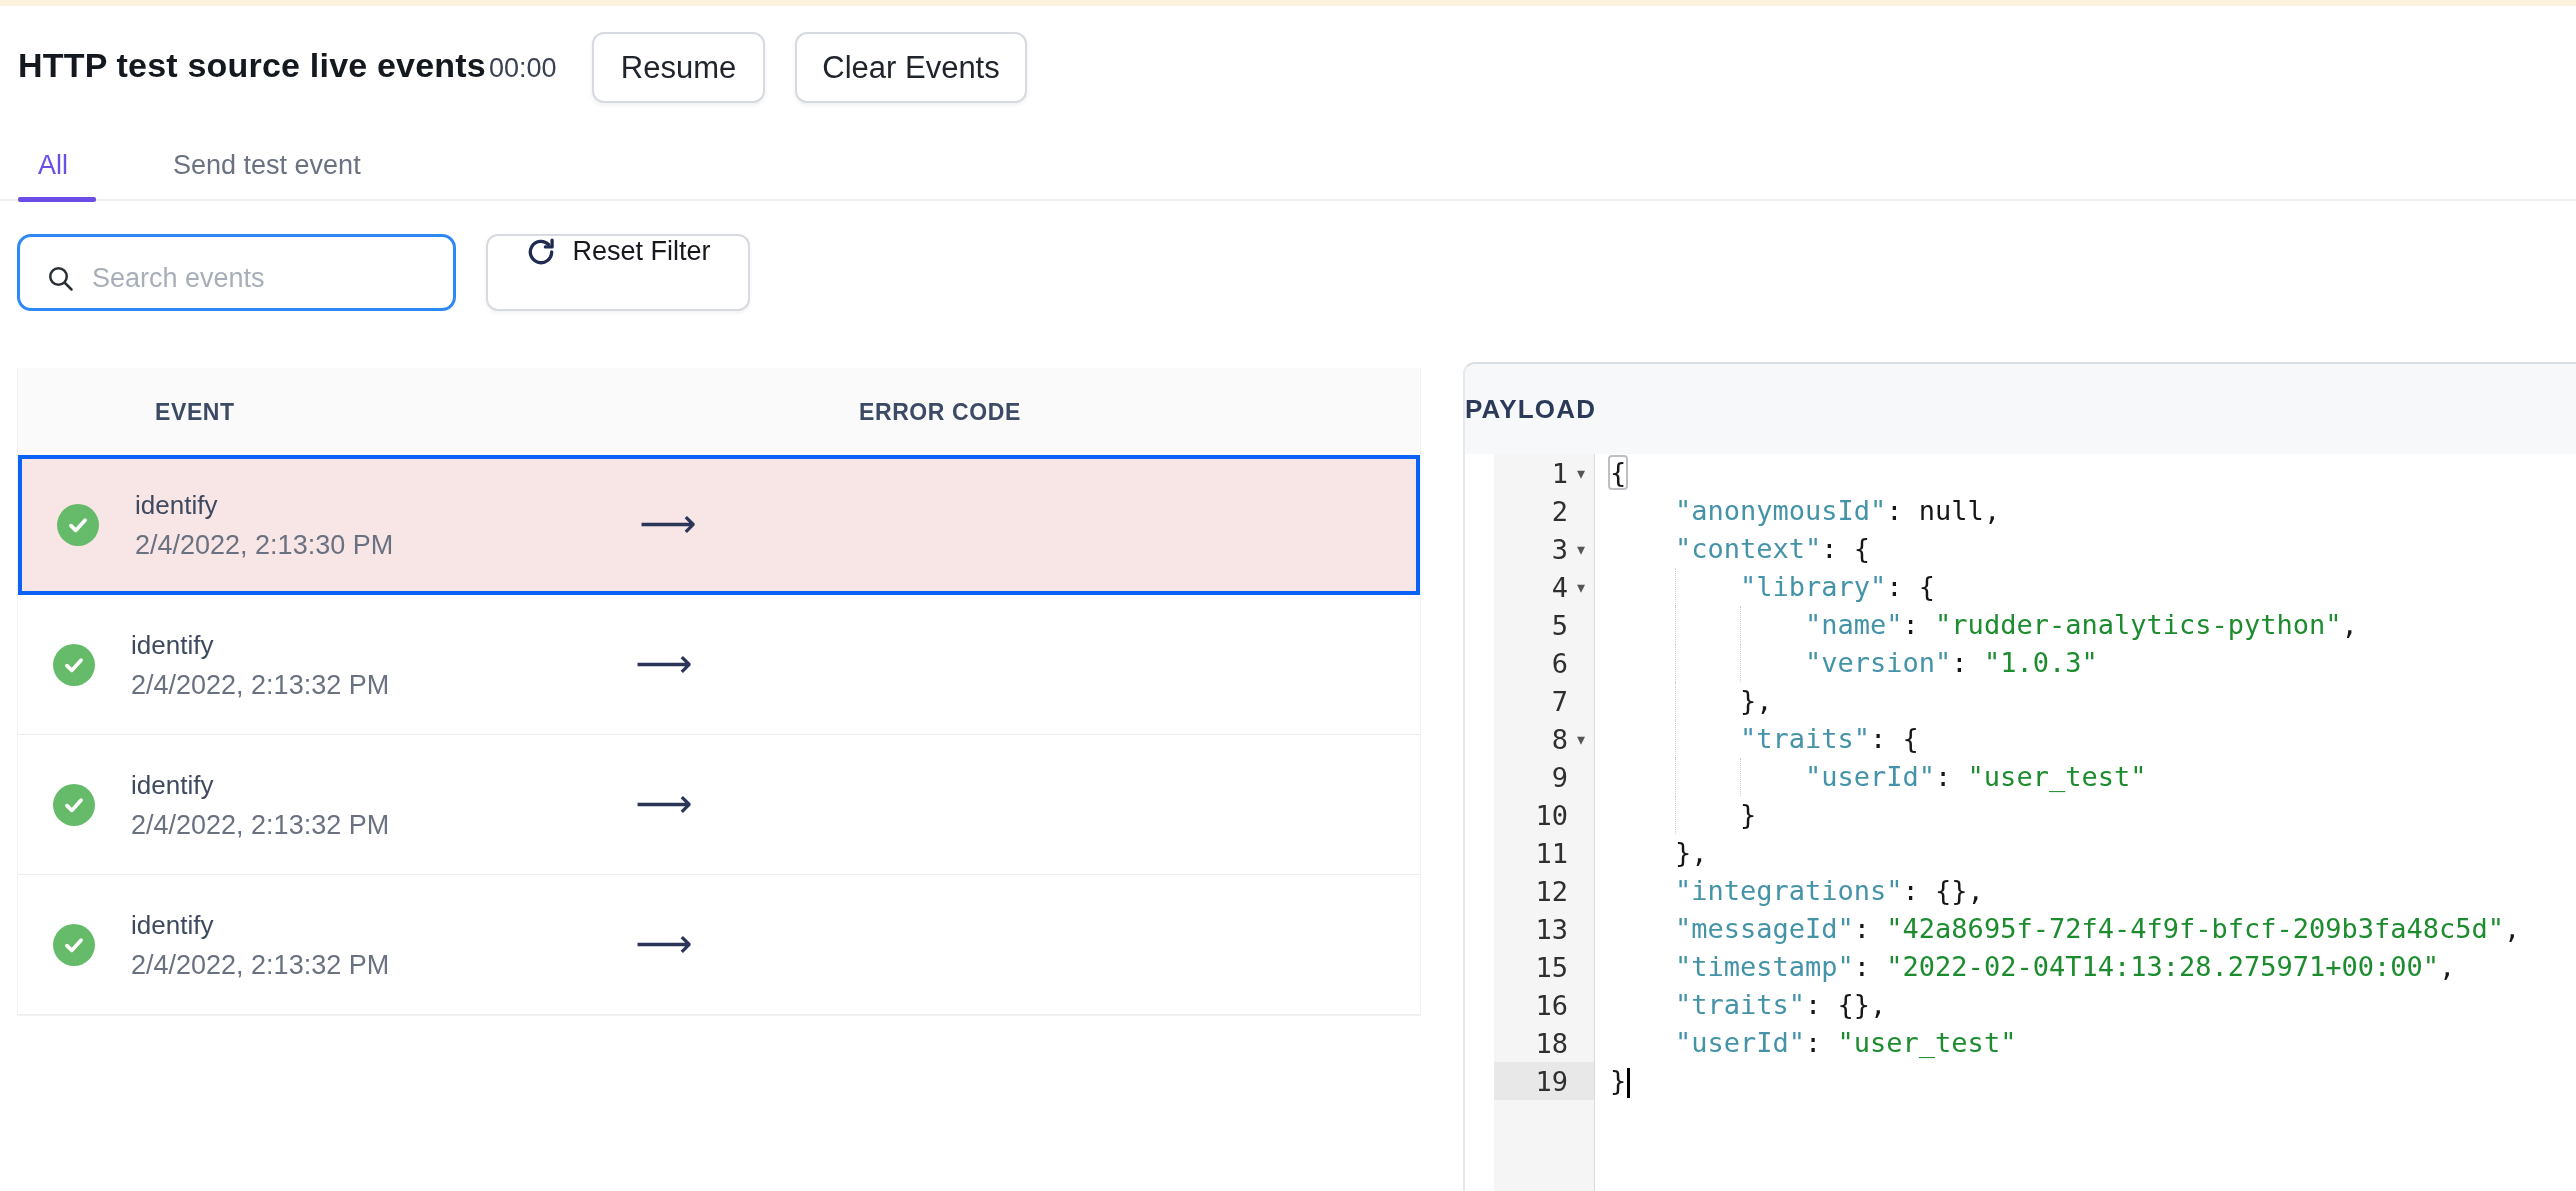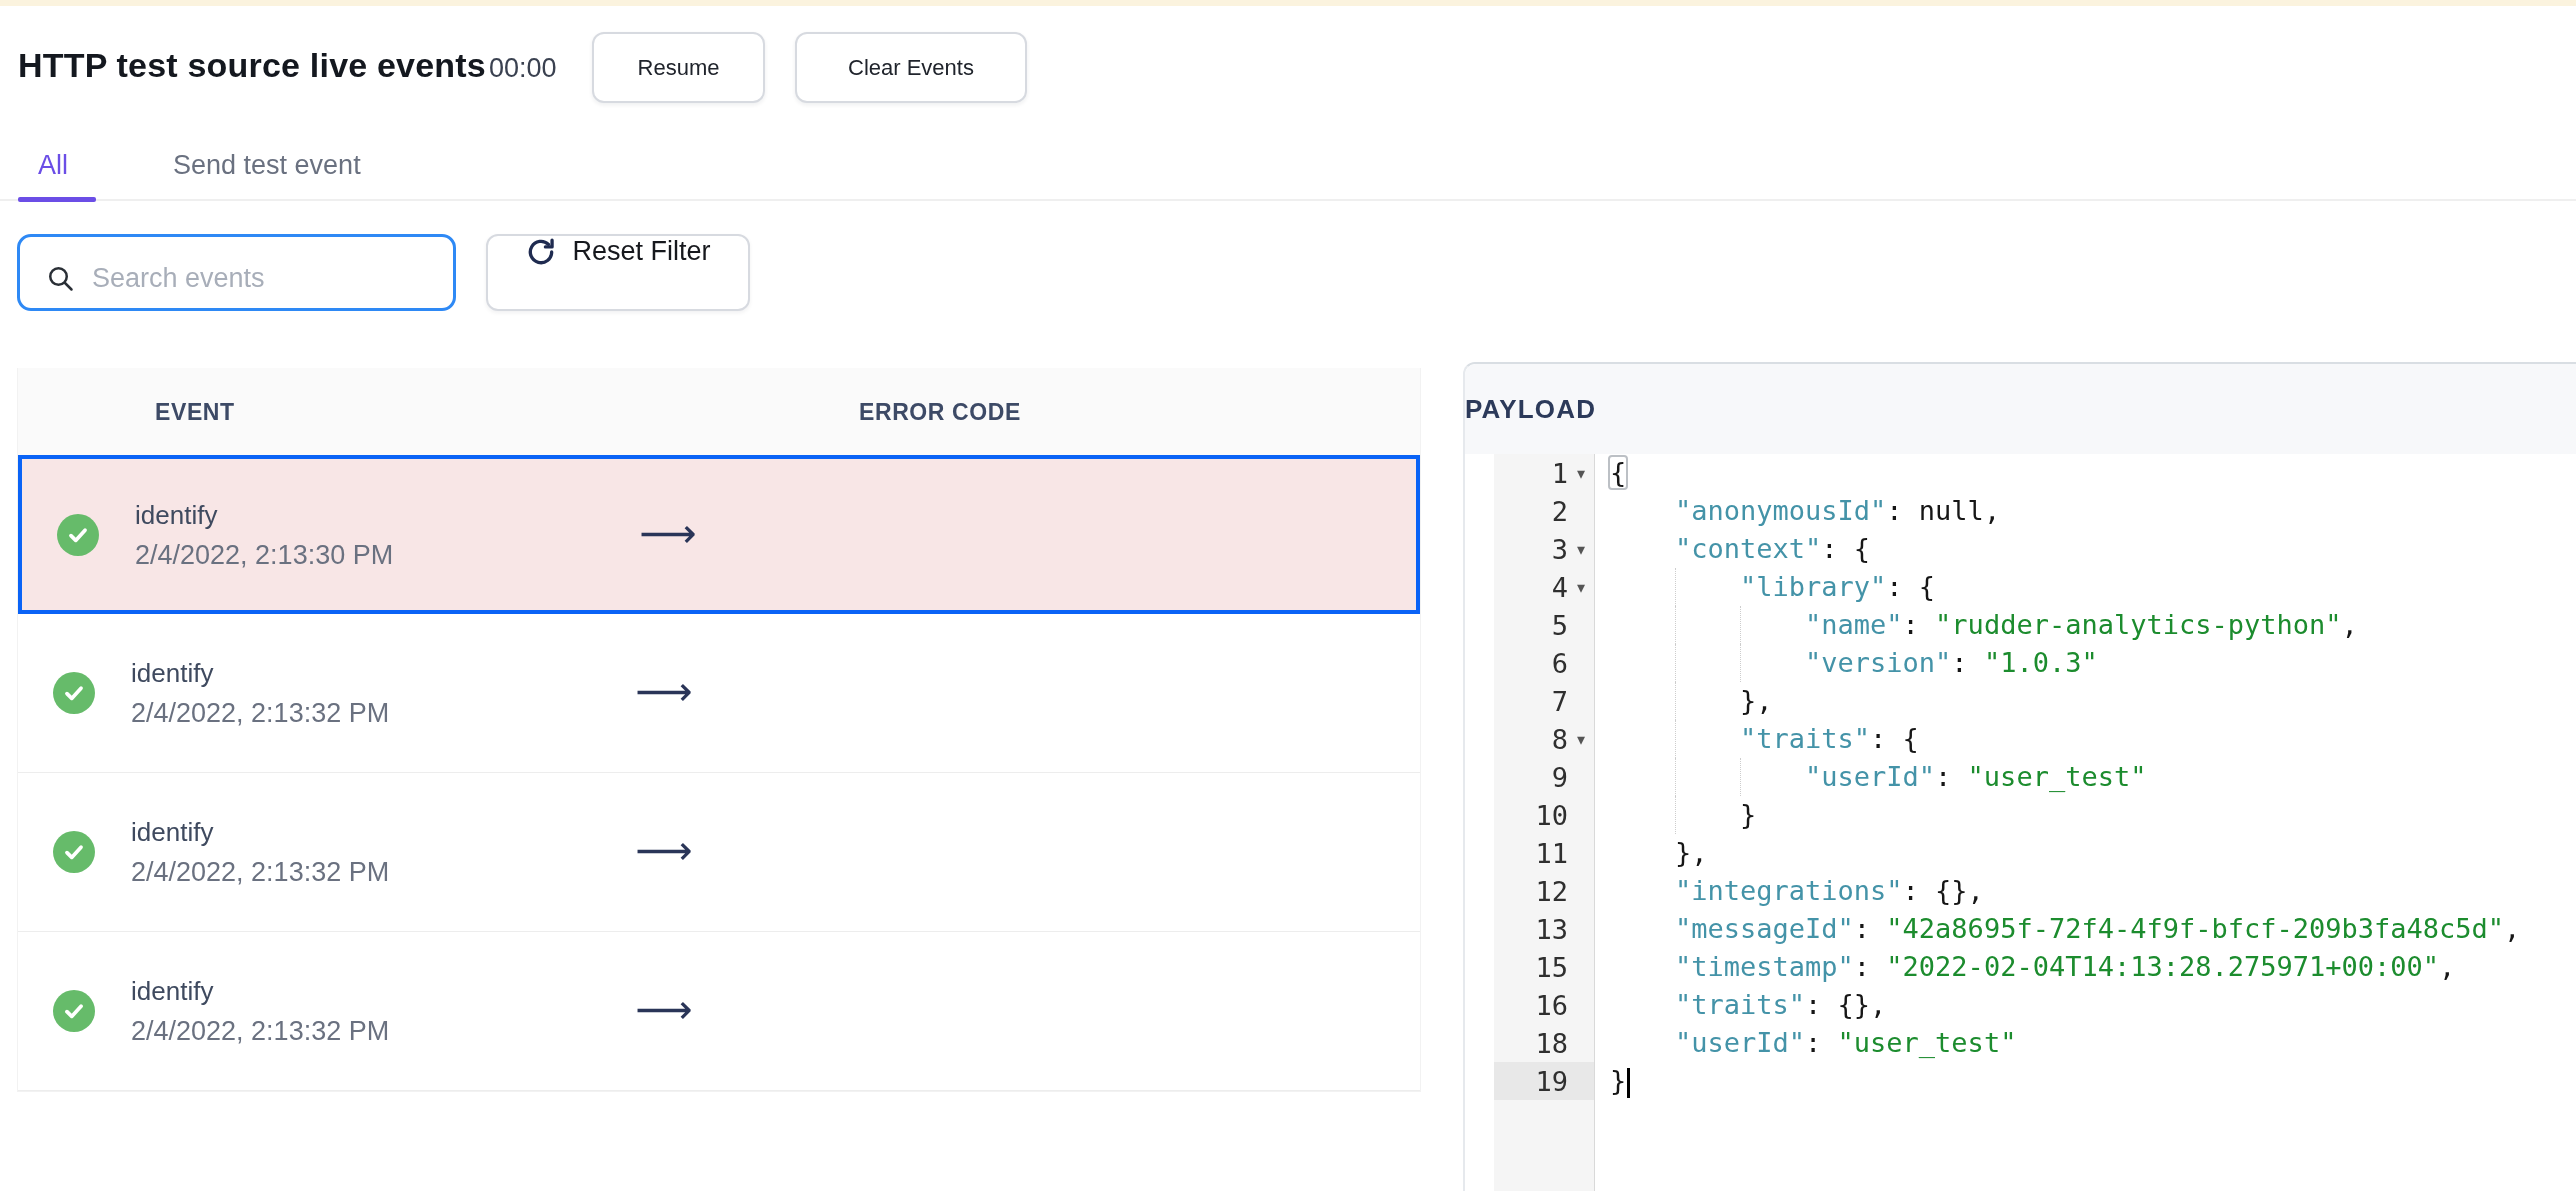--- a/index.html
+++ b/index.html
@@ -8,21 +8,21 @@
     position:relative; overflow:hidden; background:#fff;
     font-family:"Liberation Sans", sans-serif; color:#1a1f2b;
   }
   .top-accent { position:absolute; left:0; top:0; width:100%; height:6px; background:var(--cream_bar,#FBF3DE); }
 
   
   .page-title { position:absolute; left:18px; top:46px; font-size:34px; font-weight:700; color:#14181F; letter-spacing:0.2px; }
   .timer { position:absolute; left:489px; top:53px; font-size:27px; color:#3A4150; }
   .btn {
     position:absolute; background:#fff; border:2px solid #D7DAE0; border-radius:12px;
-    font-size:22px; color:#20242C; display:flex; align-items:center; justify-content:center;
+    font-size:31px; color:#20242C; display:flex; align-items:center; justify-content:center;
     box-shadow:0 2px 4px rgba(16,24,40,.07); cursor:pointer; font-family:inherit;
   }
   .btn-resume { left:592px; top:32px; width:173px; height:71px; }
   .btn-clear  { left:795px; top:32px; width:232px; height:71px; }
 
   
   .tabs-underline { position:absolute; left:0; top:199px; width:100%; height:2px; background:#EFEFEF; }
   .tab { position:absolute; top:150px; font-size:27px; cursor:pointer; }
   .tab-all  { left:38px; color:var(--accent_purple,#6B4EE6); }
   .tab-send { left:173px; color:#6A7180; }
@@ -42,21 +42,21 @@
     display:flex; justify-content:center; gap:15px;
     font-size:27px; color:#16181D; cursor:pointer; font-family:inherit;
   }
 
   
   .events-table { position:absolute; left:17px; top:368px; width:1404px; background:#14532d; border:1px solid #F2F2F2; border-top:none; }
   .table-header { position:relative; height:87px; background:#FAFAFA; }
   .th { position:absolute; top:50%; transform:translateY(-50%); font-size:23px; font-weight:700; color:#3D4A66; letter-spacing:0.6px; }
   .th-event { left:137px; }
   .th-error { left:841px; }
-  .event-row { position:relative; height:159px; background:#fff; border-bottom:1px solid #EDEDED; cursor:pointer; }
+  .event-row { position:relative; height:140px; background:#fff; border-bottom:1px solid #EDEDED; cursor:pointer; }
   .event-row.selected { background:var(--selected_bg,#F8E6E6); border:4px solid var(--selected_border,#0A63F6); }
   .status-icon {
     position:absolute; left:35px; top:50%; transform:translateY(-50%);
     width:42px; height:42px; border-radius:50%; background:var(--success_green,#66BB6A);
     display:flex; align-items:center; justify-content:center;
   }
   .event-texts { position:absolute; left:113px; top:50%; transform:translateY(-50%); display:flex; flex-direction:column; gap:9px; }
   .event-type { font-size:26px; color:#3F4A5F; }
   .event-time { font-size:27px; color:#6A7180; }
   .row-arrow { position:absolute; left:646px; top:50%; transform:translate(-50%,-54%); font-size:40px; color:var(--arrow_navy,#2A3558); }

